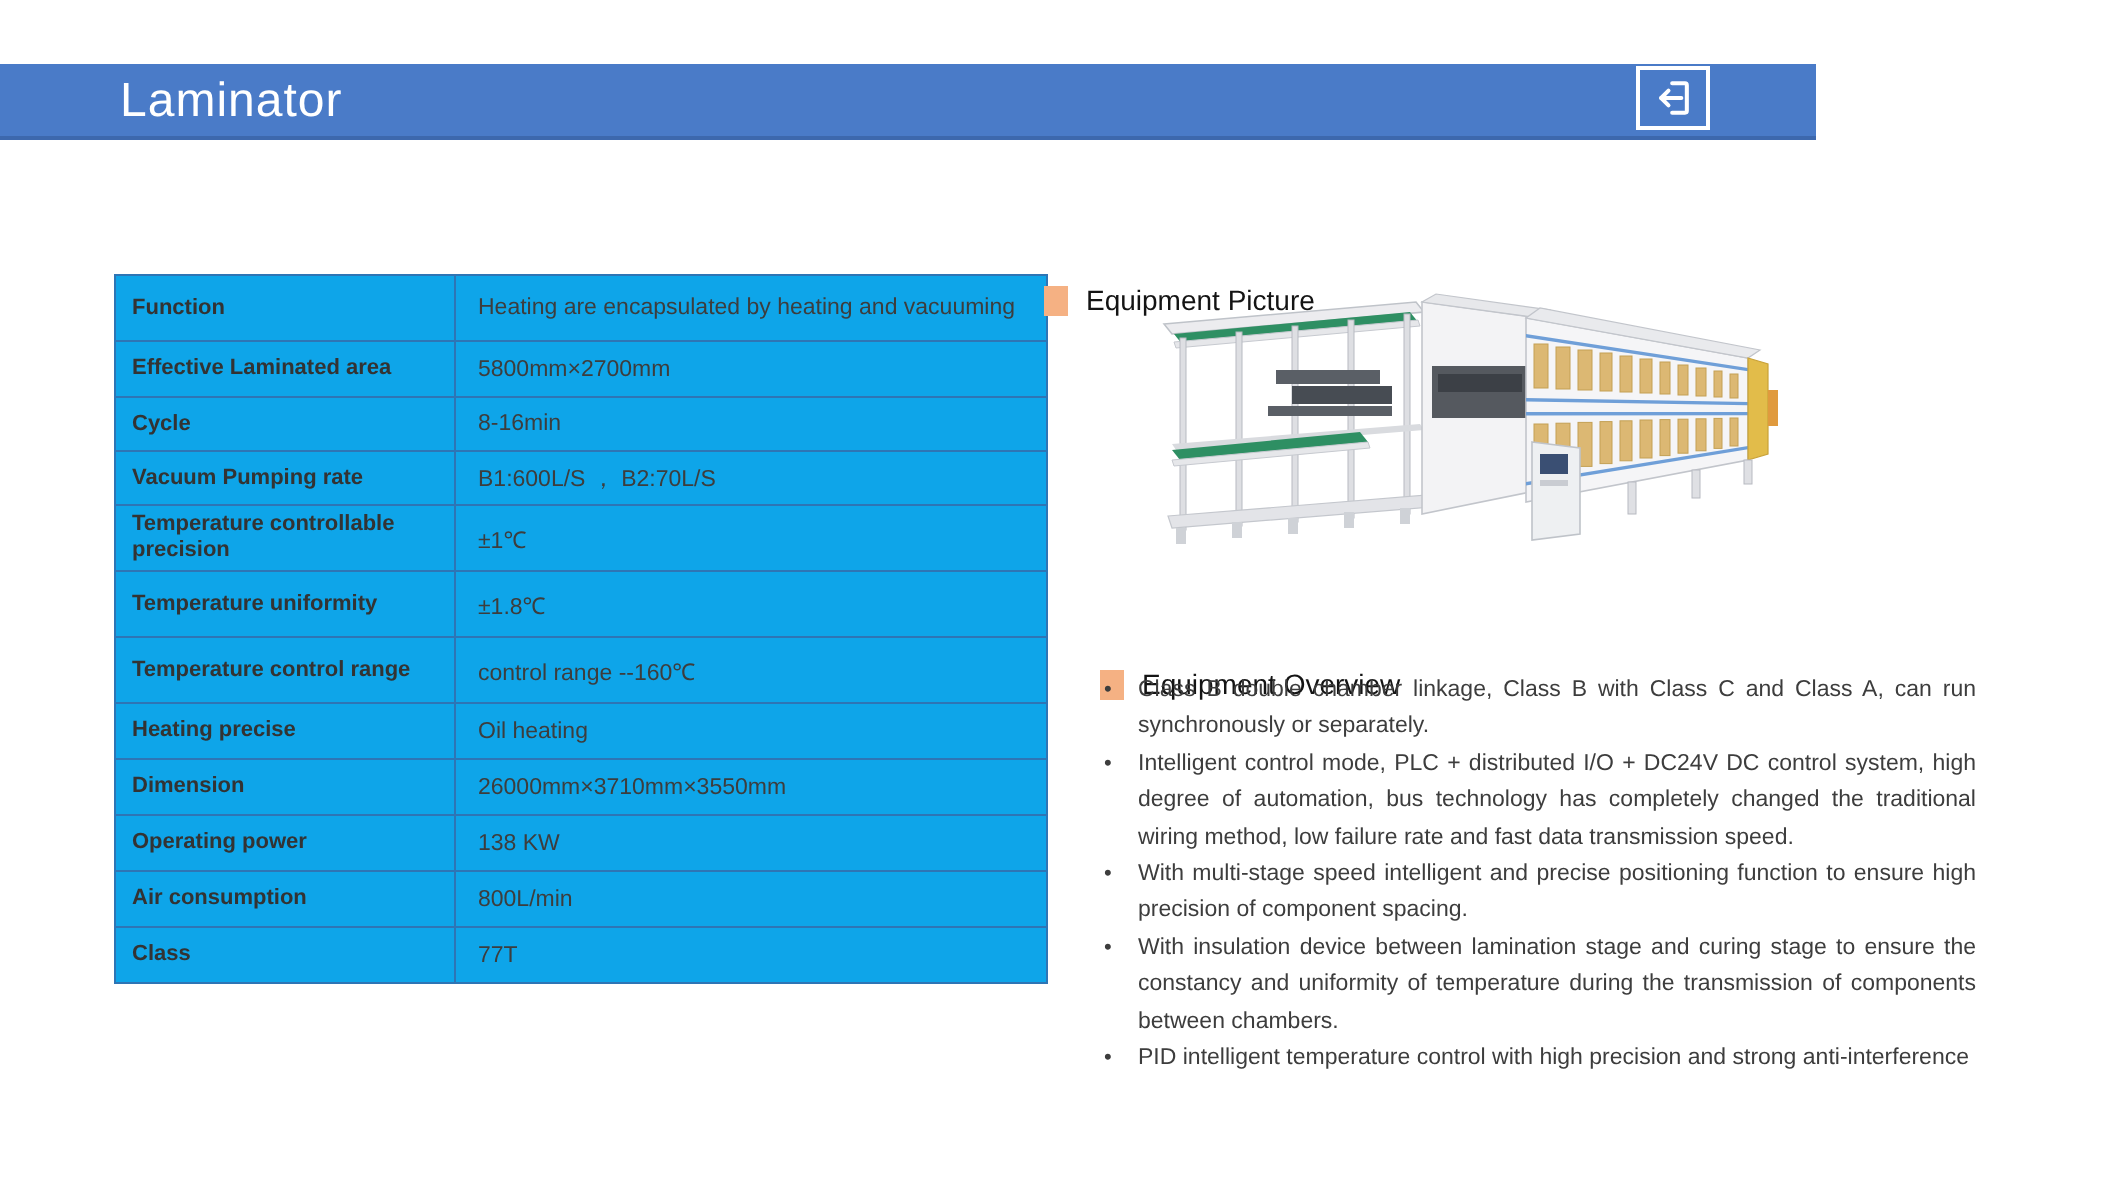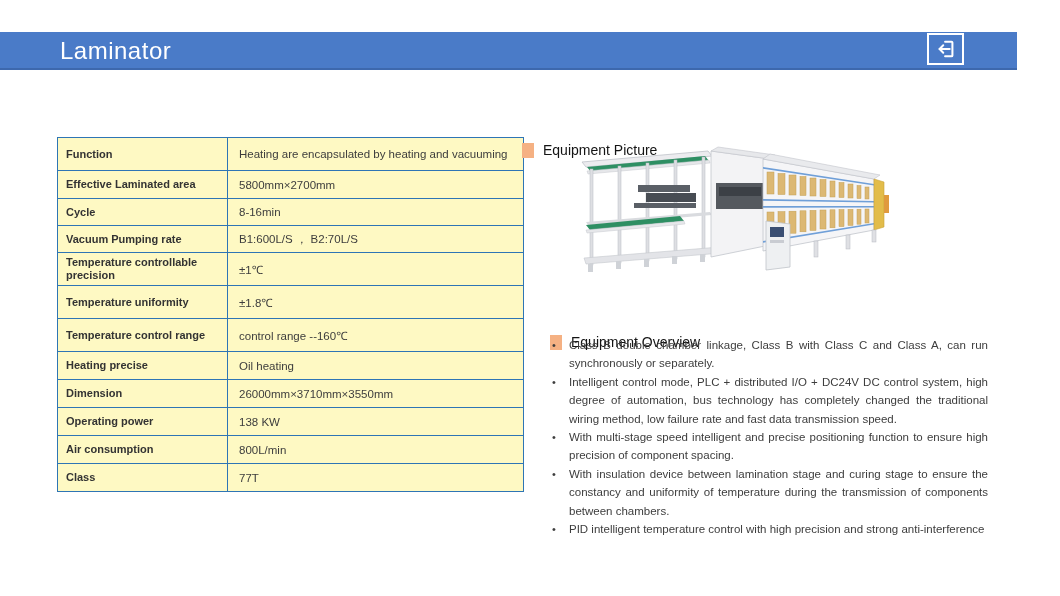--- a/index.html
+++ b/index.html
@@ -6,21 +6,21 @@
   html,body { width:1060px; height:596px; }
   body {
     position:relative;
     background:#ffffff;
     font-family:"Liberation Sans", sans-serif;
     overflow:hidden;
   }
 
   
   .header-bar {
-    position:absolute; left:0; top:32px; width:1017px; height:38px;
+    position:absolute; left:0; top:32px; width:908px; height:38px;
     background:#4a7bc8;
     border-bottom:2px solid #3d68ad;
   }
   .header-title {
     position:absolute; left:60px; top:5px;
     color:#ffffff; font-size:24px; font-weight:400; letter-spacing:0.5px;
   }
   .return-btn {
     position:absolute; right:53px; top:1px;
     width:37px; height:32px;
@@ -42,21 +42,21 @@
     font-size:14px; color:#141414; font-weight:400;
   }
   #head-key-params   { left:57px;  top:106px; }
   #head-equip-pic    { left:522px; top:106px; }
   #head-equip-over   { left:550px; top:298px; }
 
   
   .ptable {
     position:absolute; left:57px; top:137px; width:467px;
     border:1.6px solid #2e75b5;
-    background:#fef9c3;
+    background:#0ea5e9;
   }
   .prow {
     display:grid; grid-template-columns:169px 1fr;
     border-top:1.4px solid #2e75b5;
   }
   .prow:first-child { border-top:none; }
   .prow.r34 .pcell { min-height:32px; }
   .prow.r29 .pcell { min-height:27px; }
   .prow.r28 .pcell { min-height:26px; }
   .pcell { display:flex; align-items:center; }

